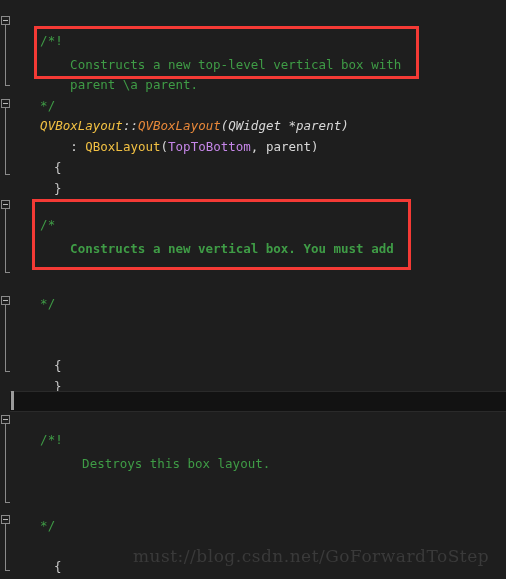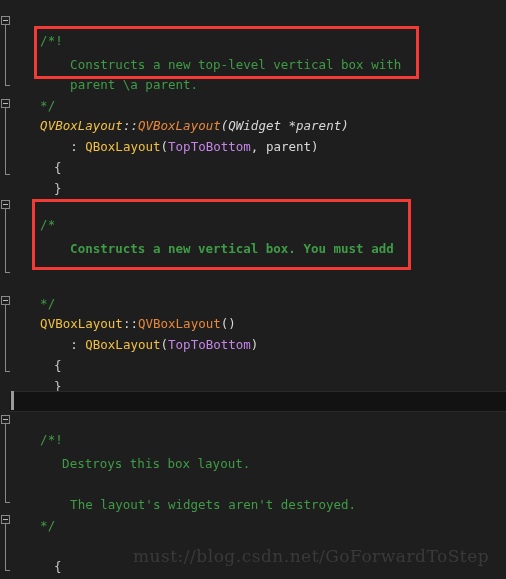--- a/index.html
+++ b/index.html
@@ -177,50 +177,41 @@
 
   <div class="line" style="top:219px;left:40px;font-weight:bold;">
     <span class="cmt">Constructs a new vertical box. You must add</span>
   </div>
 
 
   <div class="line" style="top:274px;">
     <span class="cmt">*/</span>
   </div>
 
-  <div class="line" style="top:294px;">
-    <span class="cls">QVBoxLayout</span><span class="punct">::</span><span class="ctor">QVBoxLayout</span><span class="punct">()</span>
-  </div>
-
-  <div class="line" style="top:315px;">
-    <span class="punct">    : </span><span class="cls">QBoxLayout</span><span class="punct">(</span><span class="enum">TopToBottom</span><span class="punct">)</span>
-  </div>
+
 
   <div class="line" style="top:336px;left:24px;">
     <span class="brace">{</span>
   </div>
 
   <div class="line" style="top:357px;left:24px;">
     <span class="brace">}</span>
   </div>
 
   <div class="active-row" style="left:10px;top:391px;width:496px;height:19px;"></div>
   <div class="caret" style="left:11px;top:391px;height:19px;"></div>
 
   <div class="line" style="top:410px;">
     <span class="cmt">/*!</span>
   </div>
 
-  <div class="line" style="top:434px;left:32px;">
+  <div class="line" style="top:434px;left:52px;">
     <span class="cmt">Destroys this box layout.</span>
   </div>
 
-  <div class="line" style="top:475px;left:40px;">
-    <span class="cmt">The layout's widgets aren't destroyed.</span>
-  </div>
 
   <div class="line" style="top:496px;">
     <span class="cmt">*/</span>
   </div>
 
 
   <div class="line" style="top:537px;left:24px;">
     <span class="brace">{</span>
   </div>
 

